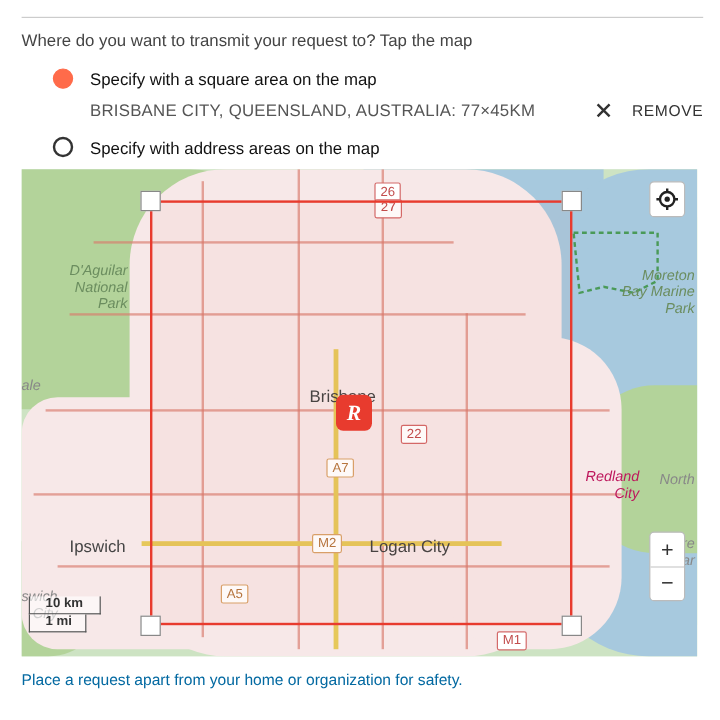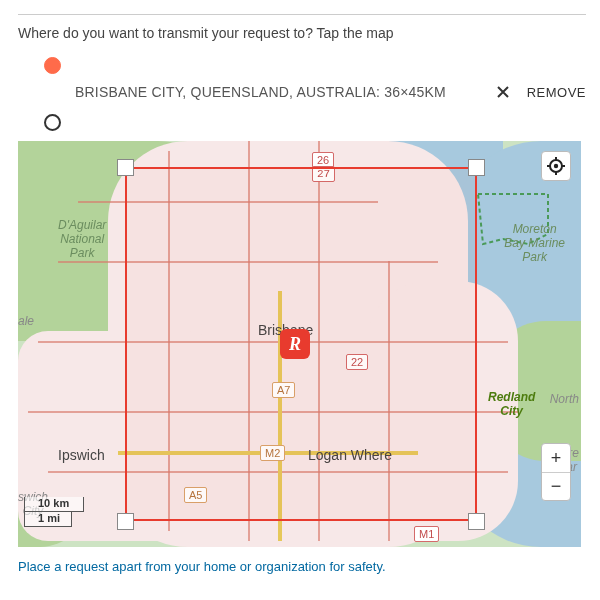--- a/index.html
+++ b/index.html
@@ -37,23 +37,23 @@
   }
 
   
   .land { position: absolute; background: #f7e8e8; }
   .green { position: absolute; background: #b3d39a; }
   .water { position: absolute; background: #a7c9de; }
   .road-h { position: absolute; height: 2px; background: #d97a6c; opacity:.65;}
   .road-v { position: absolute; width: 2px; background: #d97a6c; opacity:.65;}
   .road-y { position: absolute; background: #e6c85a; }
 
-  .map-label { position: absolute; font-style: italic; color: #6b8d5f; font-size: 12px; text-align:center; line-height: 1.15; }
+  .map-label { position: absolute; font-style: italic; color: #6b8d5f; font-size: 12px; text-align:right; line-height: 1.15; }
   .map-label.city { font-style: normal; color: #444; }
-  .map-label.redland { color:#4d7c0f; font-style: italic; font-weight: bold; }
+  .map-label.redland { color:#be185d; font-style: italic; }
   .map-label.north { color:#888; font-style: italic; }
   .map-label.nare { color:#888; font-style: italic; }
   .map-label.ale { color:#888; font-style: italic; }
   .map-label.swich { color:#888; font-style: italic; }
 
   .badge {
     position:absolute; font-size:11px; padding:1px 4px; border-radius:2px;
     background:#fff; border:1px solid #d9a36b; color:#b5763f;
   }
   .badge.red { border-color:#d46a6a; color:#c24d4d; }
@@ -108,34 +108,36 @@
   .poly { position:absolute; }
 </style>
 </head>
 <body>
 
 <div class="top-rule"></div>
 <div class="question">Where do you want to transmit your request to? Tap the map</div>
 
 <div class="option-row">
   <span class="radio radio-selected"></span>
+  <span class="option-label">Specify with a square area on the map</span>
 </div>
 
 <div class="area-row">
-  <span class="area-text">BRISBANE CITY, QUEENSLAND, AUSTRALIA: 36×45KM</span>
+  <span class="area-text">BRISBANE CITY, QUEENSLAND, AUSTRALIA: 77×45KM</span>
   <span class="x-icon">
     <svg viewBox="0 0 16 16" fill="none">
         <path d="M3 3 L13 13 M13 3 L3 13"></path>
       </svg>
   </span>
   <span class="remove">REMOVE</span>
 </div>
 
 <div class="option-row" style="margin-bottom:6px;">
   <span class="radio radio-empty"></span>
+  <span class="option-label">Specify with address areas on the map</span>
 </div>
 
 <div class="map-wrap">
 
   <div class="green" style="left:0;top:0;width:220px;height:200px;border-radius:0 80px 120px 0;"></div>
   <div class="green" style="left:0;top:310px;width:70px;height:96px;border-radius:0 50px 50px 0;"></div>
   <div class="green" style="right:0;top:40px;width:110px;height:180px;border-radius:70px 0 0 90px;"></div>
   <div class="green" style="right:0;top:260px;width:75px;height:120px;border-radius:40px 0 0 40px;"></div>
 
   <div class="water" style="left:285px;top:0;width:200px;height:150px;border-radius:0 0 110px 90px;"></div>
@@ -161,38 +163,38 @@
 
   <div class="poly" style="left:455px; top:48px; width:80px; height:60px;">
     <svg viewBox="0 0 80 60" width="80" height="60">
         <path d="M5 5 H75 V45 L55 55 L30 50 L10 55 Z" fill="none" stroke="#4a9a58" stroke-width="2" stroke-dasharray="4 3"></path>
       </svg>
   </div>
 
   <div class="map-label" style="left:40px;top:78px;white-space:pre;">D'Aguilar
 National
 Park</div>
-  <div class="map-label" style="right:16px;top:82px;white-space:pre;text-align:center;">Moreton
+  <div class="map-label" style="right:2px;top:82px;white-space:pre;text-align:right;">Moreton
 Bay Marine
 Park</div>
   <div class="map-label city" style="left:240px;top:181px;font-size:14px;">Brisbane</div>
   <div class="map-label city" style="left:40px;top:306px;font-size:14px;">Ipswich</div>
-  <div class="map-label city" style="left:290px;top:306px;font-size:14px;">Logan Where</div>
+  <div class="map-label city" style="left:290px;top:306px;font-size:14px;">Logan City</div>
   <div class="map-label redland" style="left:470px;top:250px;white-space:pre;">Redland
 City</div>
   <div class="map-label north" style="right:2px;top:252px;">North</div>
   <div class="map-label nare" style="right:2px;top:306px;white-space:pre;">Nare
 Djar</div>
   <div class="map-label ale" style="left:0px;top:174px;">ale</div>
   <div class="map-label swich" style="left:0px;top:350px;white-space:pre;">swich
 City</div>
 
   <div class="badge red" style="left:294px;top:11px;">26</div>
   <div class="badge red" style="left:294px;top:25px;font-family:Liberation Mono, monospace;">27</div>
-  <div class="badge red" style="left:328px;top:213px;">22</div>
+  <div class="badge red" style="left:316px;top:213px;">22</div>
   <div class="badge" style="left:254px;top:241px;">A7</div>
   <div class="badge" style="left:242px;top:304px;">M2</div>
   <div class="badge" style="left:166px;top:346px;">A5</div>
   <div class="badge red" style="left:396px;top:385px;">M1</div>
 
   <div class="selection-box"></div>
   <div class="handle" style="left:99px;top:18px;"></div>
   <div class="handle" style="left:450px;top:18px;"></div>
   <div class="handle" style="left:99px;top:372px;"></div>
   <div class="handle" style="left:450px;top:372px;"></div>

